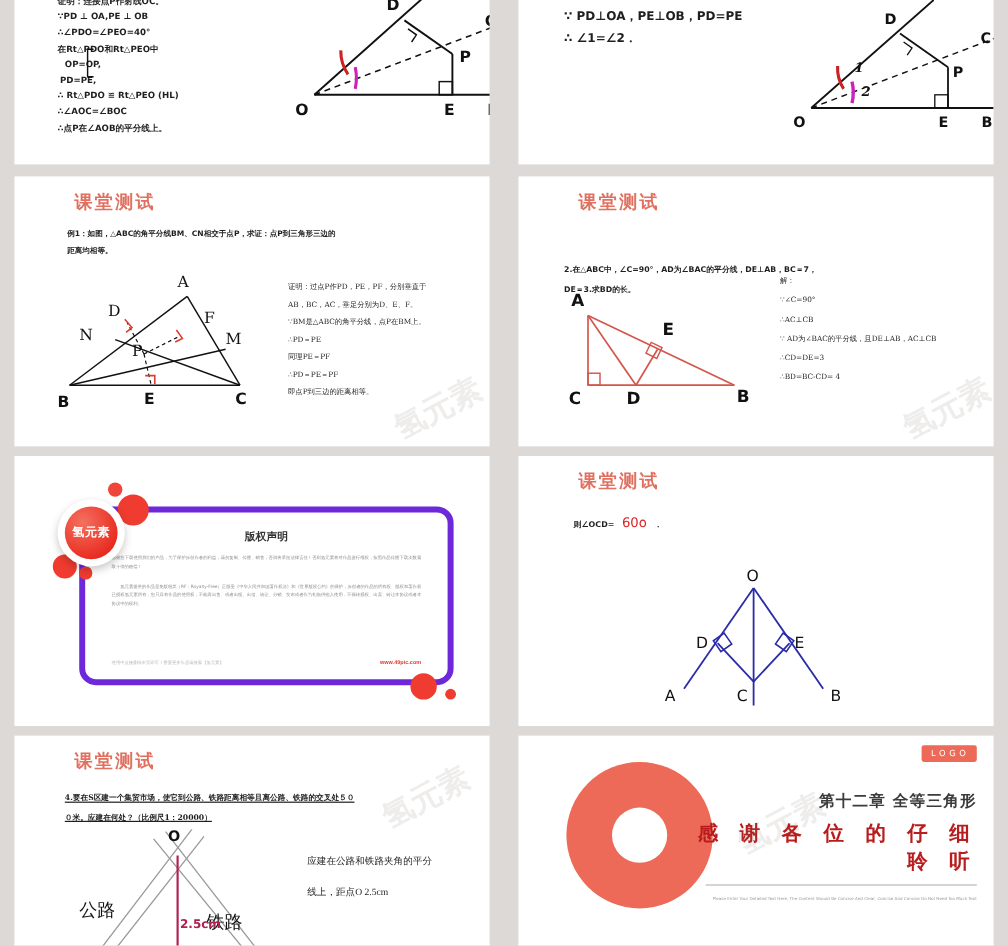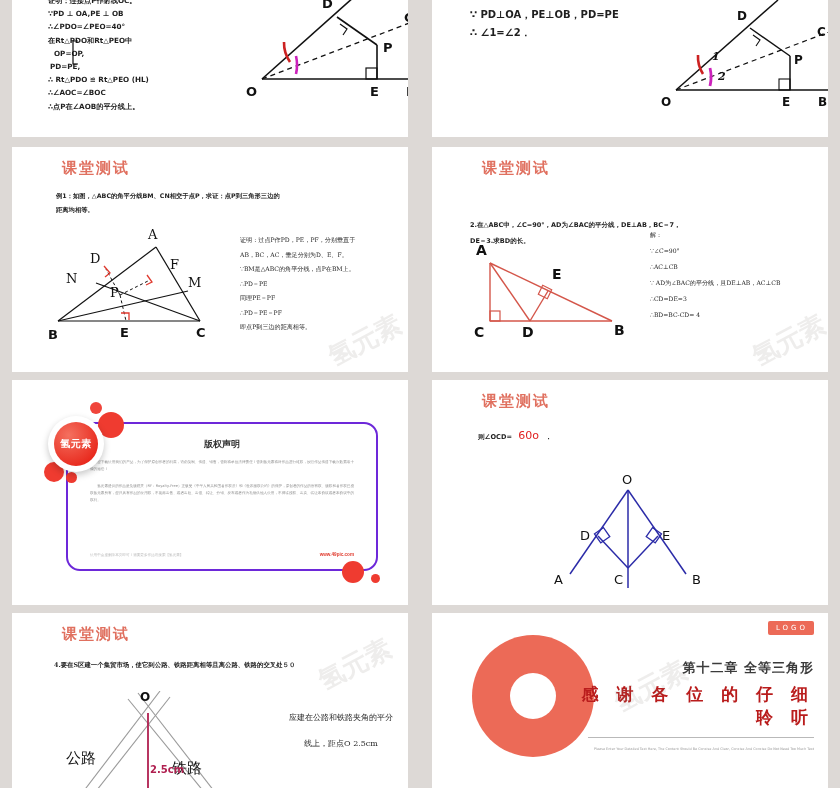--- a/index.html
+++ b/index.html
@@ -40,21 +40,21 @@
   .wm{
     position:absolute;color:rgba(120,115,110,.13);
     font-size:26px;font-weight:bold;transform:rotate(-28deg);
     font-family:"DejaVu Sans",sans-serif;pointer-events:none;
     white-space:nowrap;
   }
 
   
   .cp-card{
     position:absolute;left:54px;top:42px;right:30px;bottom:34px;
-    border:2px solid #6d28d9;border-radius:14px;background:#fff;
+    border:5px solid #6d28d9;border-radius:14px;background:#fff;
   }
   .cp-h{
     text-align:center;font-weight:bold;color:#333;font-size:9px;
     margin-top:14px;font-family:"DejaVu Sans",sans-serif;
   }
   .cp-p{
     color:#8d8d8d;font-size:3.6px;line-height:7px;margin:8px 22px 0 22px;
     text-align:justify;font-family:"DejaVu Sans",sans-serif;
   }
   .cp-foot{
@@ -331,22 +331,23 @@
           <text x="62" y="112">C</text>
           <text x="140" y="112">B</text>
         </g>
       </svg>
     </div>
   </div>
 
   <div class="cell r4">
     <div class="slide">
       <div class="sl-title serif" style="left:50px;top:12px;font-size:15px;">课堂测试</div>
-      <div class="body-txt bold serif" style="left:42px;top:44px;width:348px;font-size:6.4px;line-height:16px;">
+      <div class="body-txt bold serif" style="left:42px;top:44px;width:348px;font-size:6.4px;line-height:16px;text-decoration:underline;">
         <div>4.要在S区建一个集贸市场，使它到公路、铁路距离相等且离公路、铁路的交叉处５０</div>
+        <div>０米。应建在何处？（比例尺1：20000）</div>
       </div>
 
       <svg style="position:absolute;left:30px;top:78px;" width="210" height="120" viewBox="0 0 210 120">
         <g stroke="#9a9a9a" stroke-width="1.1" fill="none">
           <path d="M118 0 L28 118"></path>
           <path d="M128 6 L40 118"></path>
           <path d="M96 2 L186 118"></path>
           <path d="M86 8 L176 118"></path>
         </g>
         <path d="M106 22 L106 118" stroke="#b02050" stroke-width="1.8" fill="none"></path>
@@ -354,21 +355,21 @@
           <text x="98" y="10">O</text>
         </g>
         <g font-size="15" font-family="DejaVu Serif, serif" fill="#111">
           <text x="24" y="72">公路</text>
           <text x="130" y="82">铁路</text>
         </g>
         <text x="108" y="82" font-size="10" font-weight="bold" fill="#b02050" font-family="DejaVu Sans, sans-serif">2.5cm</text>
         <text x="8" y="116" font-size="20" font-weight="bold" fill="#111" font-family="DejaVu Sans, sans-serif">S</text>
       </svg>
 
-      <div class="body-txt serif" style="left:244px;top:92px;width:170px;font-size:8px;line-height:26px;text-align:center;">
+      <div class="body-txt serif" style="left:244px;top:92px;width:170px;font-size:8px;line-height:26px;text-align:left;font-family:Liberation Serif, serif;">
         <div>应建在公路和铁路夹角的平分</div>
         <div>线上，距点O 2.5cm</div>
       </div>
       <div class="wm" style="right:14px;top:34px;">氢元素</div>
     </div>
   </div>
 
   <div class="cell r4">
     <div class="slide">
       <div class="logo-badge">LOGO</div>

